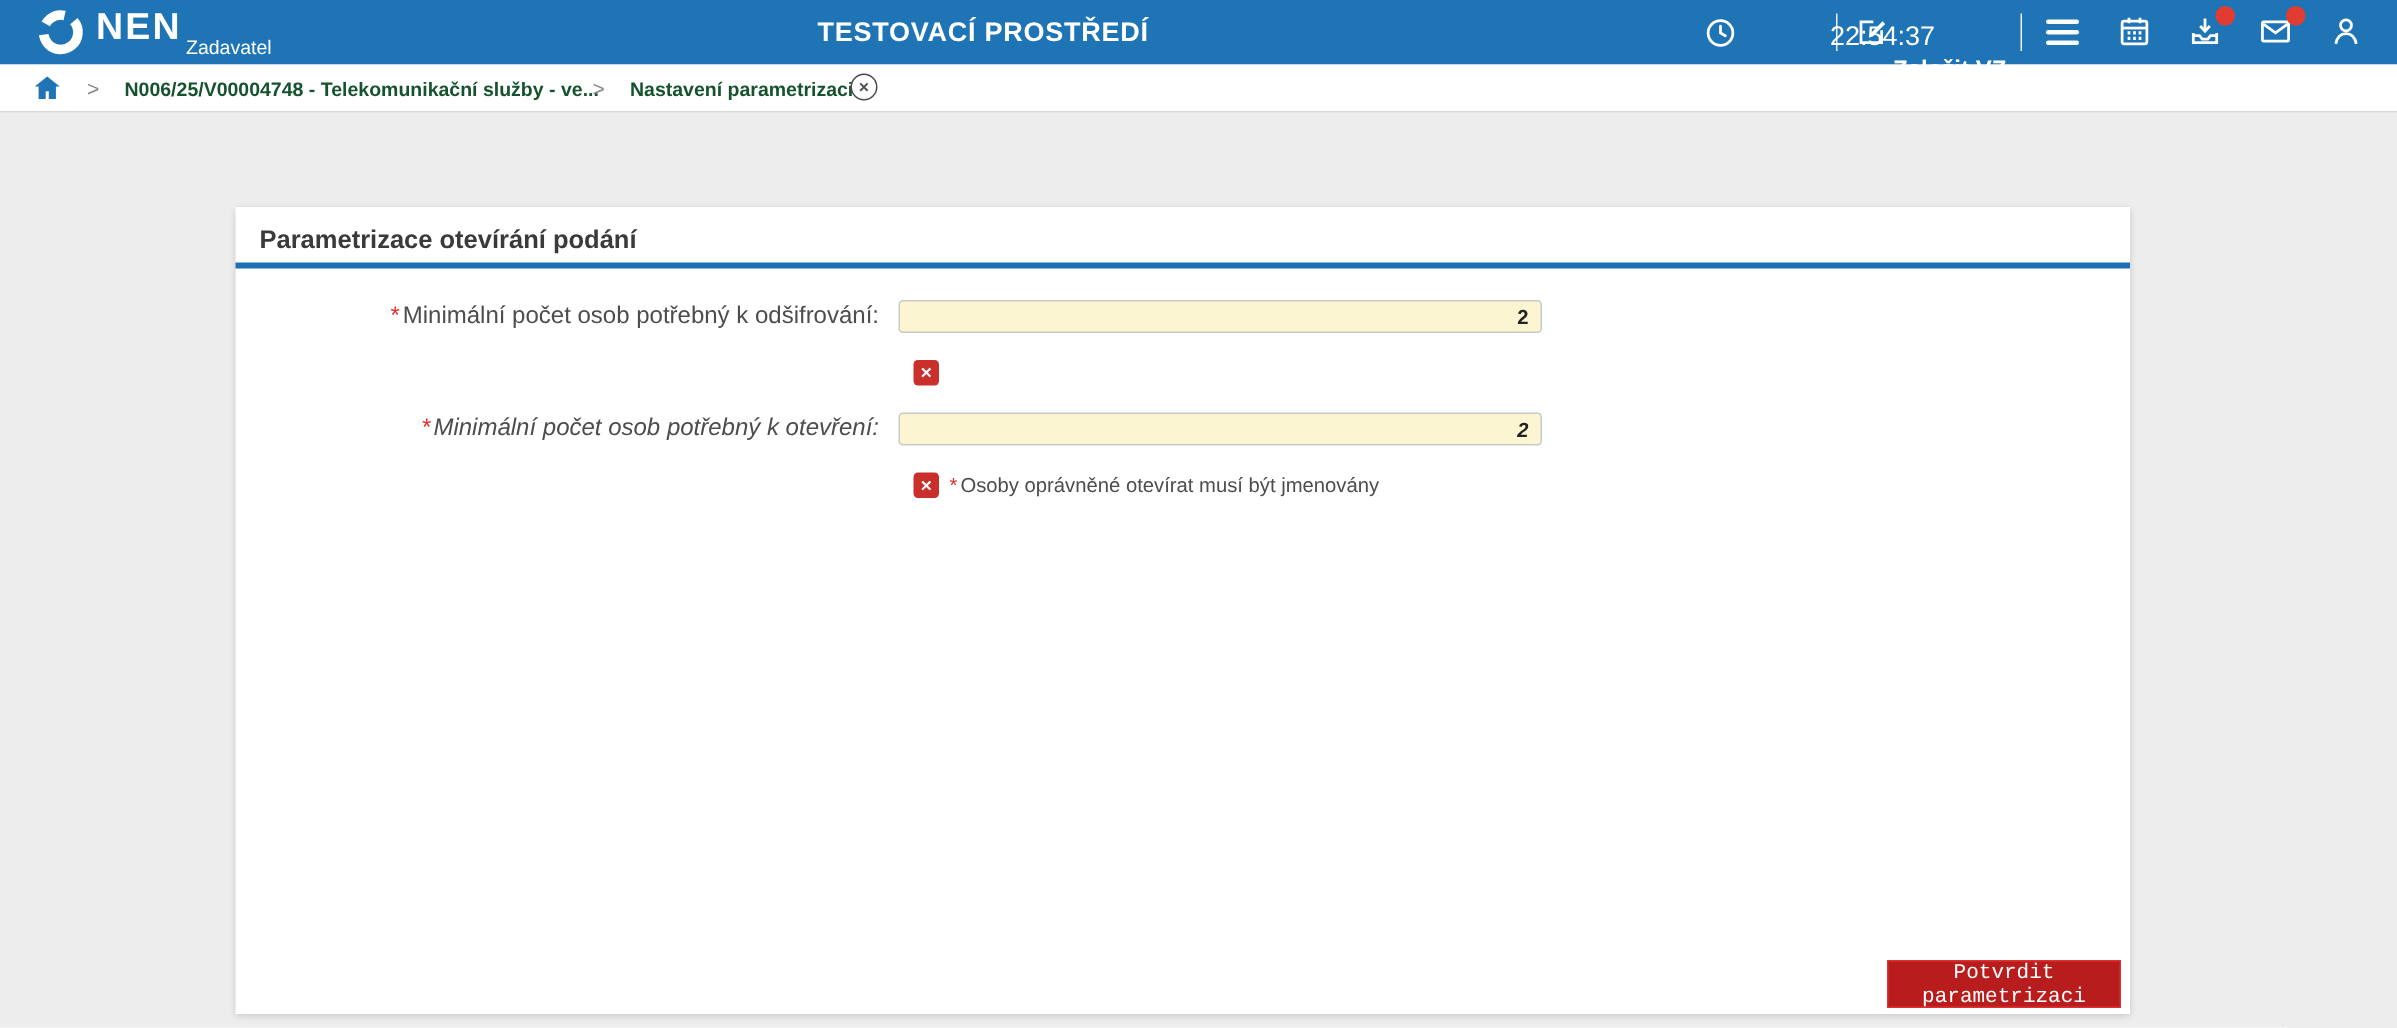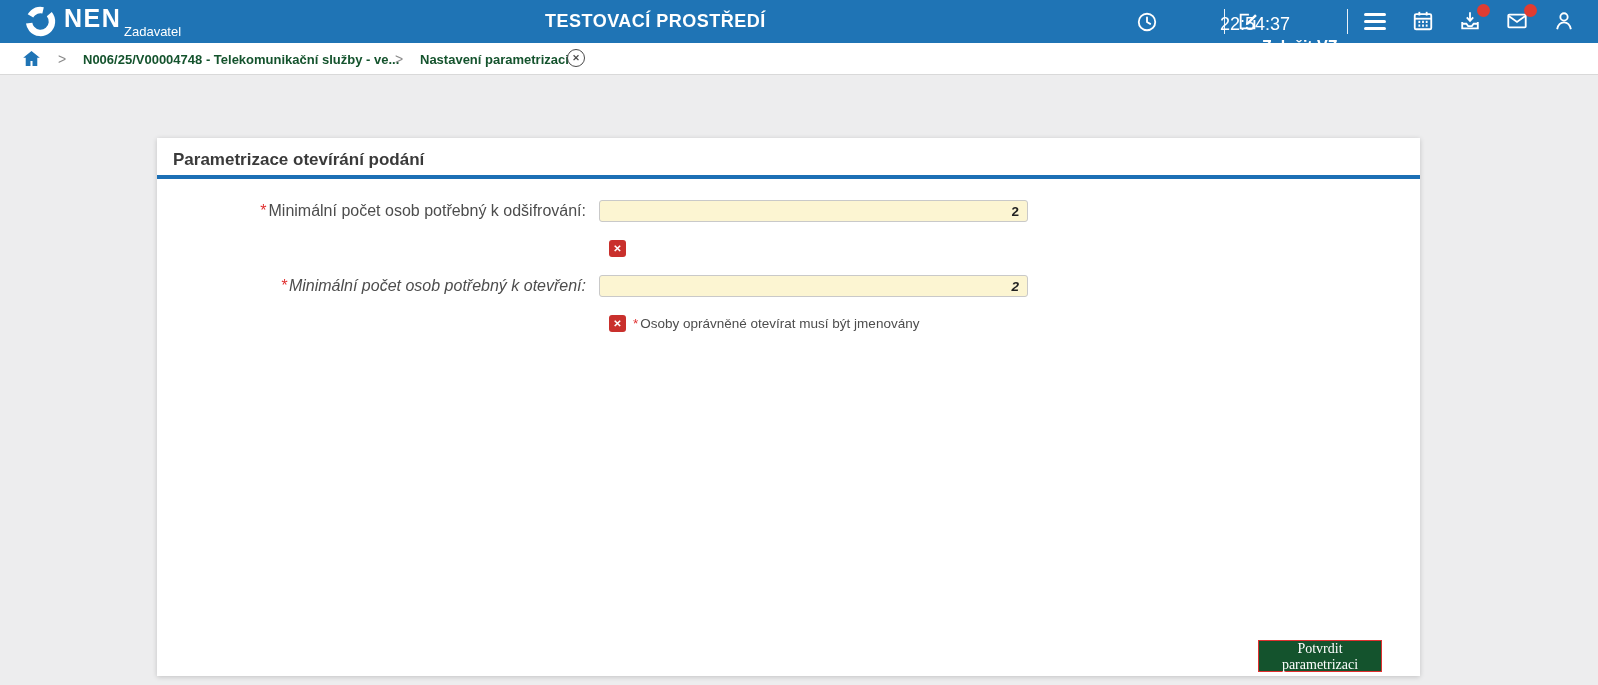--- a/index.html
+++ b/index.html
@@ -81,23 +81,23 @@
   }
   .error-text { margin-left: 7px; font-size: 13.5px; color: #4d4d4d; white-space: nowrap; }
 
   .row1-field { top: 62px; }
   .row1-error { top: 102px; }
   .row2-field { top: 137px; font-style: italic; }
   .row2-error { top: 177px; }
 
   
   .confirm-btn {
-    position: absolute; left: 1258px; top: 640px; width: 124px; height: 32px;
-    background: #14532d; border: 1px solid #E03030; color: #fff;
-    font-size: 14px; font-family: Liberation Serif, serif; cursor: pointer;
+    position: absolute; left: 1258px; top: 640px; width: 156px; height: 32px;
+    background: #b91c1c; border: 1px solid #E03030; color: #fff;
+    font-size: 14px; font-family: Liberation Mono, monospace; cursor: pointer;
   }
 </style>
 </head>
 <body>
 
 <div class="topbar">
 
   <div class="brand">
     <svg class="brand-logo" viewBox="0 0 36 36">
       <circle cx="18" cy="18" r="12.5" fill="none" stroke="#ffffff" stroke-width="7" stroke-dasharray="46 8 16 9" transform="rotate(-40 18 18)"></circle>

